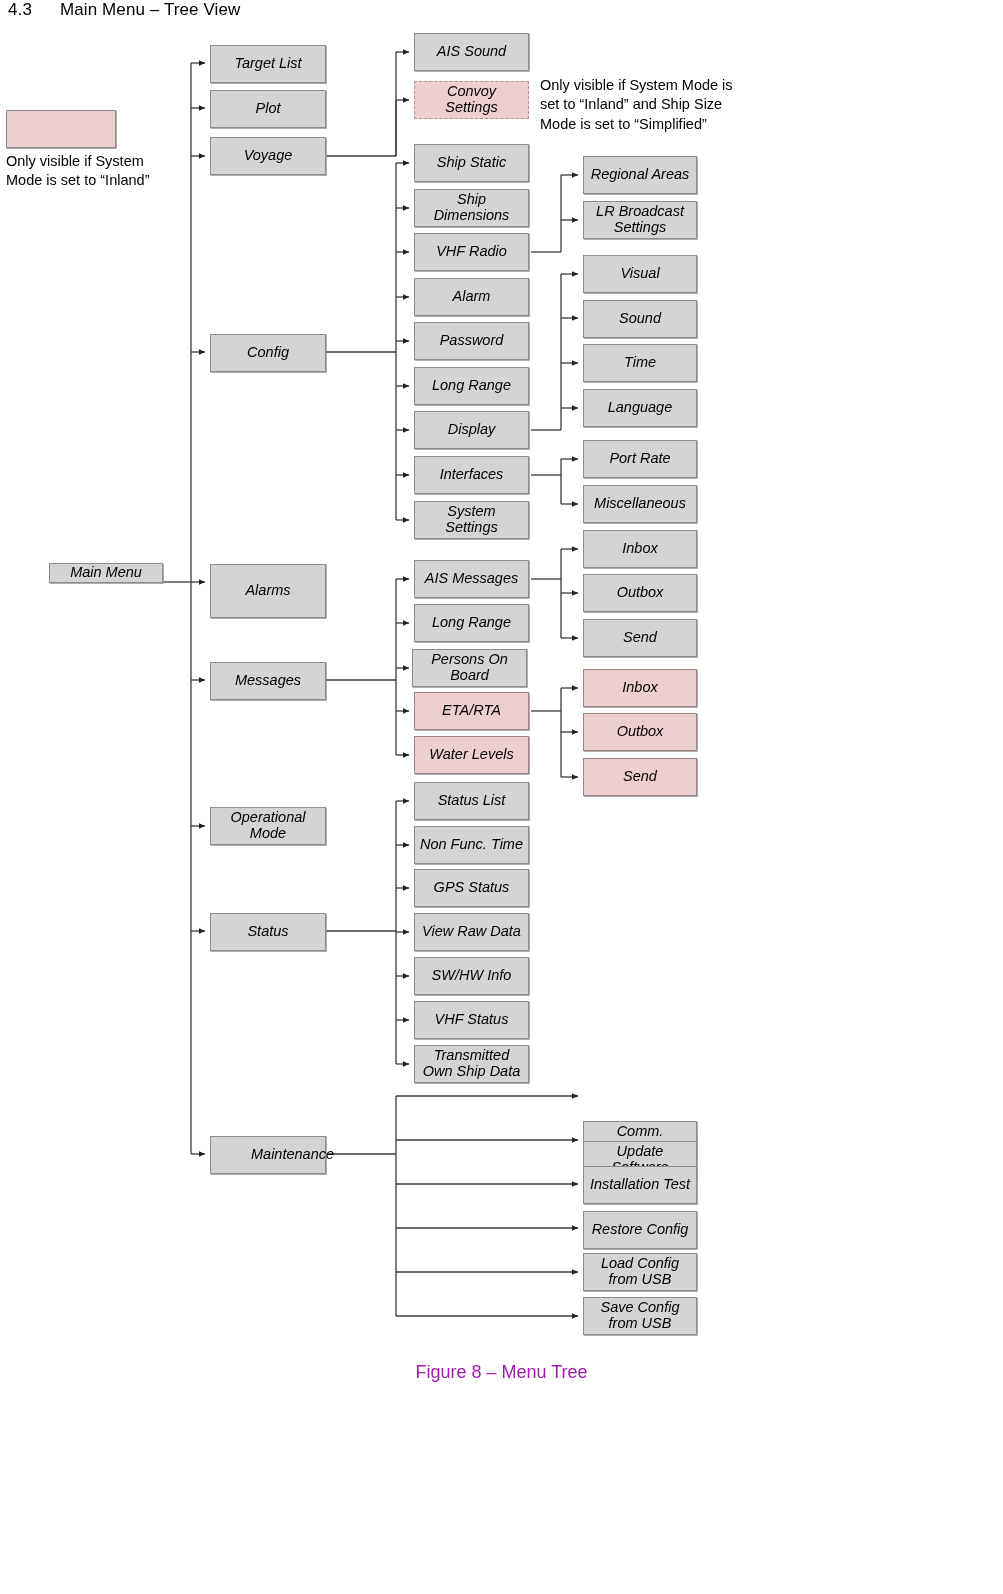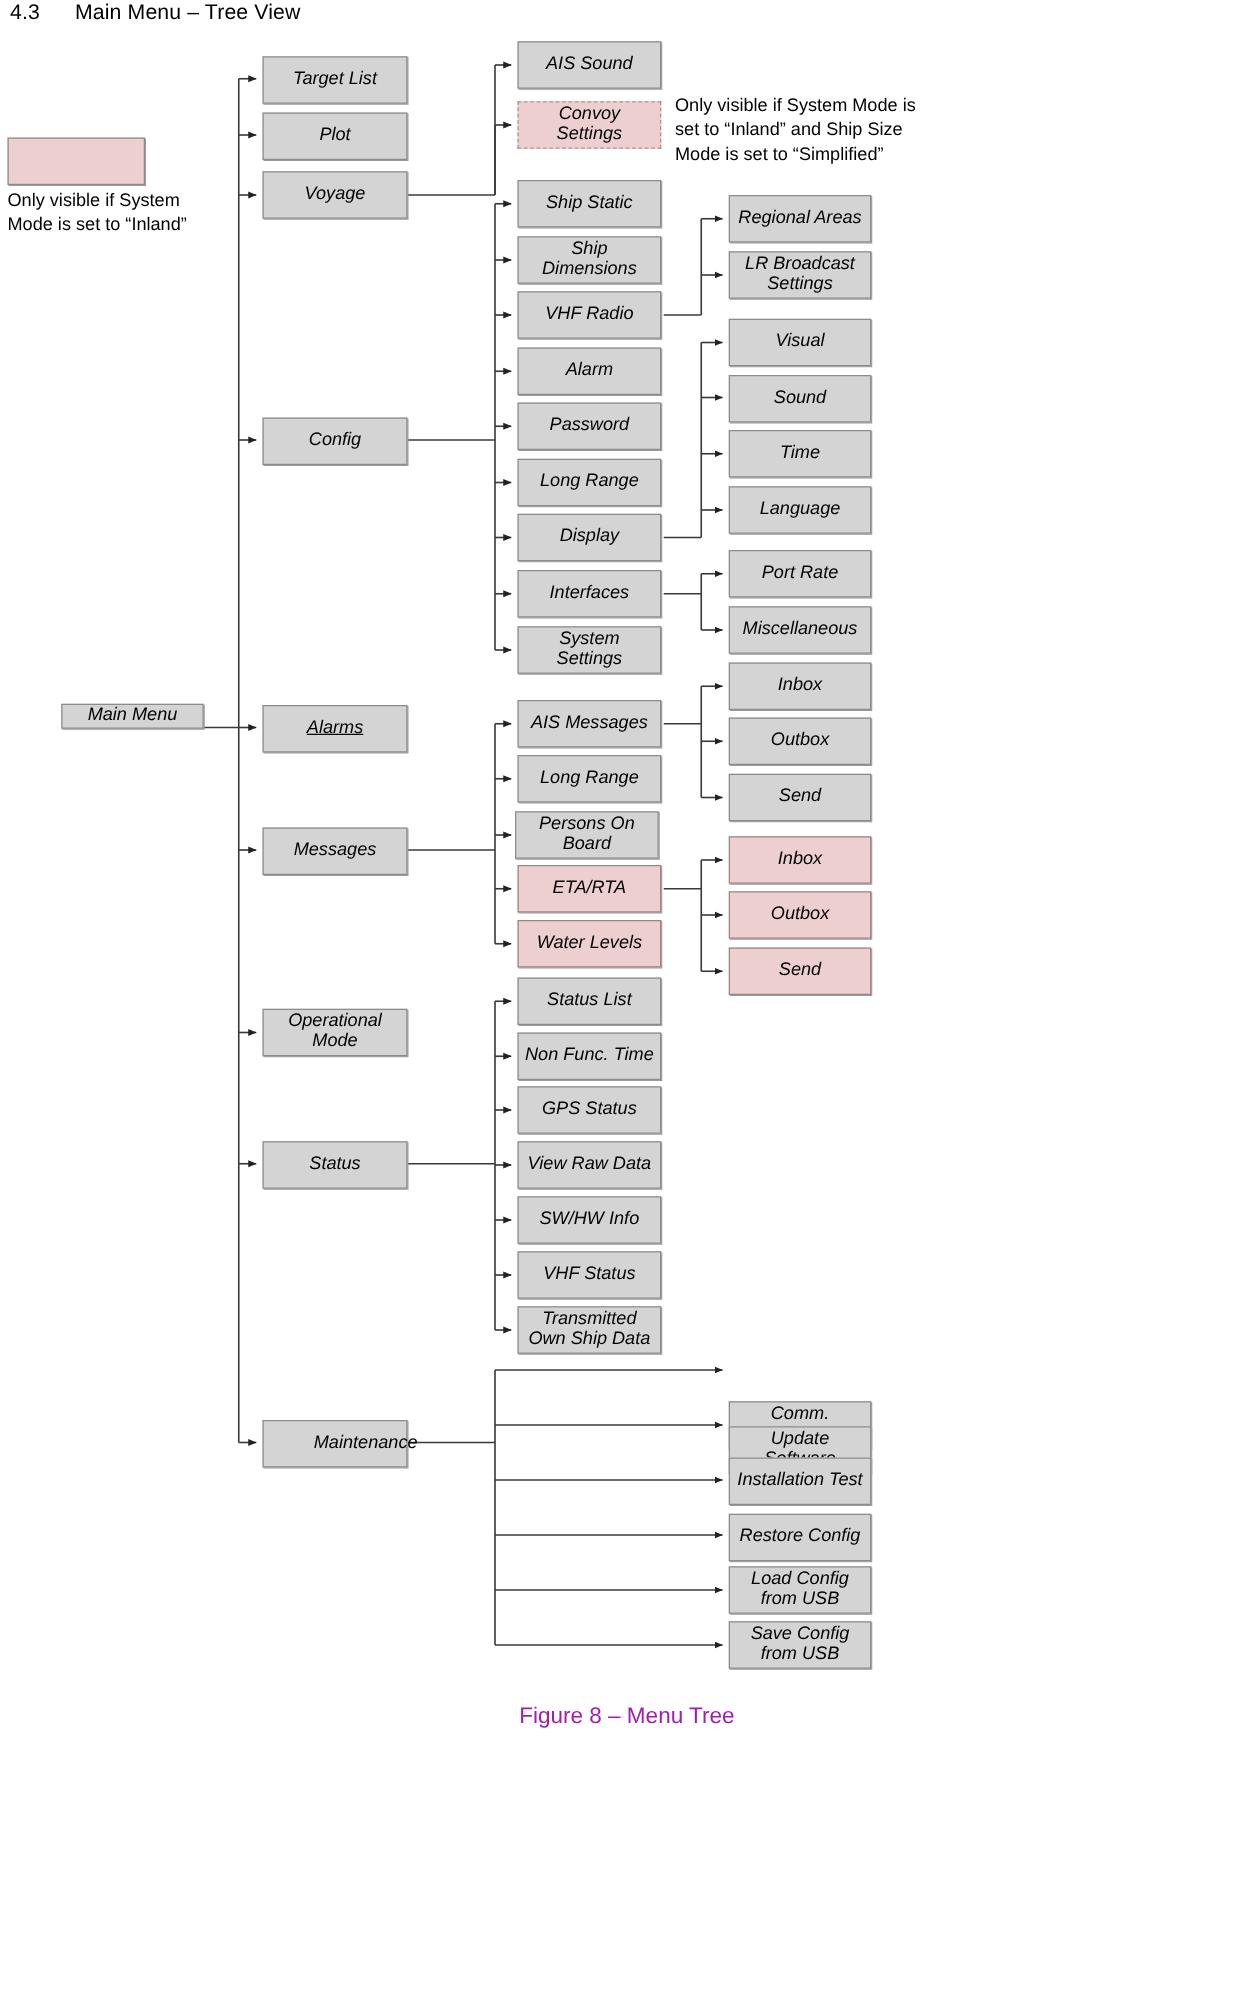--- a/index.html
+++ b/index.html
@@ -245,21 +245,21 @@
     </div>
     <div class="node" style="left:210px; top:90px; width:116px; height:38px;">
       <span class="lbl">Plot</span>
     </div>
     <div class="node" style="left:210px; top:137px; width:116px; height:38px;">
       <span class="lbl">Voyage</span>
     </div>
     <div class="node" style="left:210px; top:334px; width:116px; height:38px;">
       <span class="lbl">Config</span>
     </div>
-    <div class="node" style="left:210px; top:564px; width:116px; height:38px;text-decoration:underline;">
+    <div class="node" style="left:210px; top:564px; width:116px; height:54px;">
       <span class="lbl">Alarms</span>
     </div>
     <div class="node" style="left:210px; top:662px; width:116px; height:38px;">
       <span class="lbl">Messages</span>
     </div>
     <div class="node" style="left:210px; top:807px; width:116px; height:38px;">
       <span class="lbl">Operational<br>Mode</span>
     </div>
     <div class="node" style="left:210px; top:913px; width:116px; height:38px;">
       <span class="lbl">Status</span>

